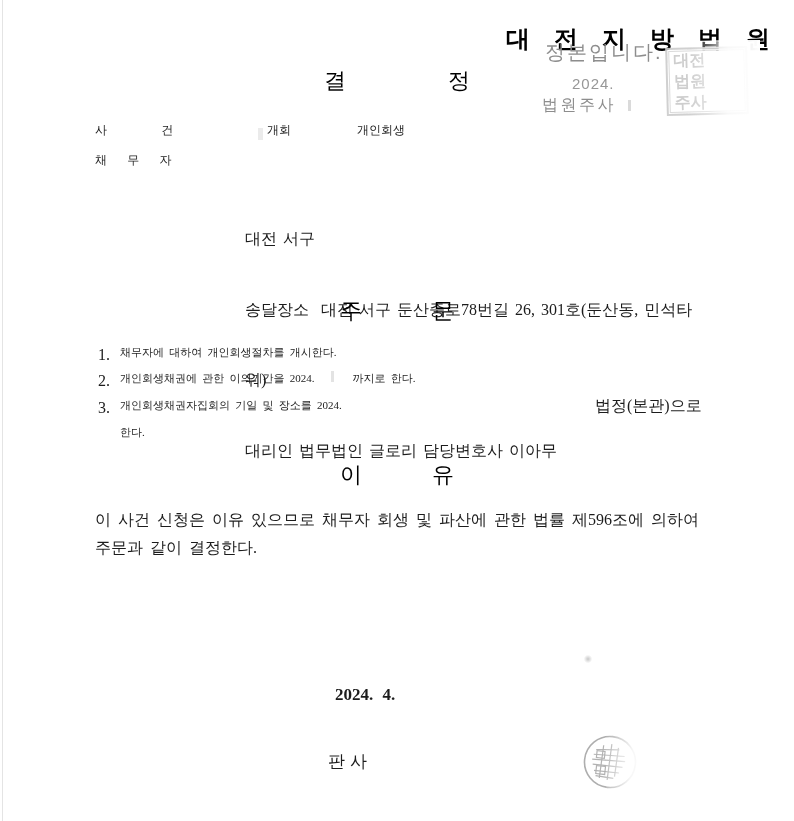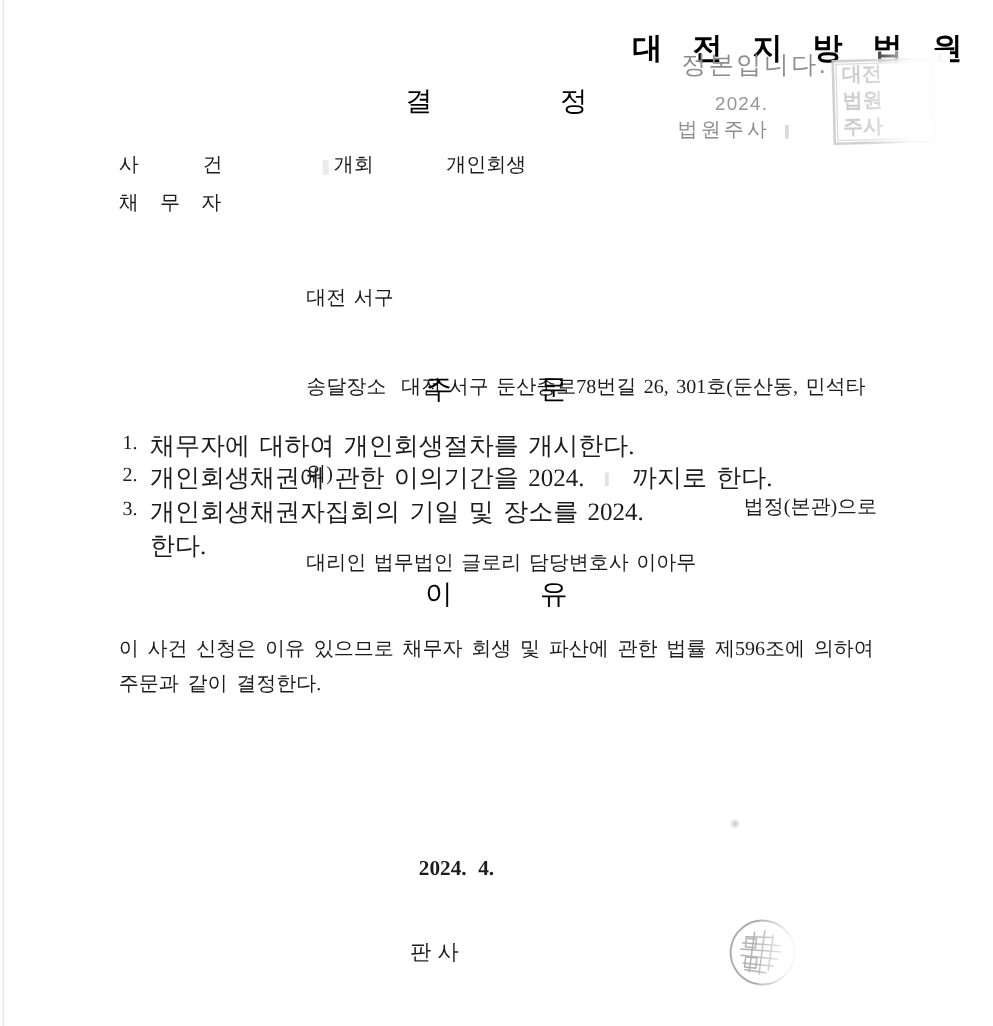--- a/index.html
+++ b/index.html
@@ -40,32 +40,32 @@
     transform:rotate(-1.5deg);
     display:flex; flex-direction:column; justify-content:space-around;
     font-family:"Liberation Sans","DejaVu Sans",sans-serif; font-weight:bold;
     color:#c9c9c9; opacity:.9;
   }
   .seal-row { display:flex; justify-content:space-between; padding:0 6px; font-size:16px; line-height:1; }
   .seal-fade { position:absolute; left:690px; top:40px; width:70px; height:80px;
     background:linear-gradient(to right, rgba(255,255,255,0) 0%, rgba(255,255,255,.85) 55%, #fff 100%); }
 
   
-  .body-text { position:absolute; font-size:16px; line-height:1; white-space:nowrap; }
+  .body-text { position:absolute; font-size:12px; line-height:1; white-space:nowrap;font-family:Liberation Mono, monospace; }
   .case-label   { left:95px; top:125px; word-spacing:47px; }
   .case-type    { left:267px; top:125px; }
   .case-name    { left:357px; top:125px; }
   .debtor-label { left:95px; top:155px; word-spacing:13px; }
 
   .address { position:absolute; left:245px; top:180px; font-size:16px; line-height:23.5px; white-space:pre-wrap; width:475px; word-spacing:2px; }
   .address div { white-space:pre-wrap; }
 
   
   .li-num  { position:absolute; left:98px;  font-size:16px; line-height:1; }
-  .li-text { position:absolute; left:120px; font-size:20px; line-height:1; white-space:nowrap; word-spacing:2.5px; }
+  .li-text { position:absolute; left:120px; font-size:11px; line-height:1; white-space:nowrap; word-spacing:2.5px; }
   .t1 { top:347px; } .t2 { top:373px; } .t3 { top:400px; } .t4 { top:427px; }
   .gap-redacted { display:inline-block; width:38px; height:1px; position:relative; }
   .gap-redacted .redact-tick { position:absolute; left:16px; top:-10px; width:3px; height:11px; background:#dcdcdc; opacity:.8; }
   .li-right { position:absolute; left:595px; top:398px; font-size:16px; line-height:1; white-space:nowrap; }
 
   
   .para-line { position:absolute; left:95px; font-size:16px; line-height:1; white-space:nowrap; word-spacing:3px; }
   .p1 { top:512px; } .p2 { top:540px; }
 
   

